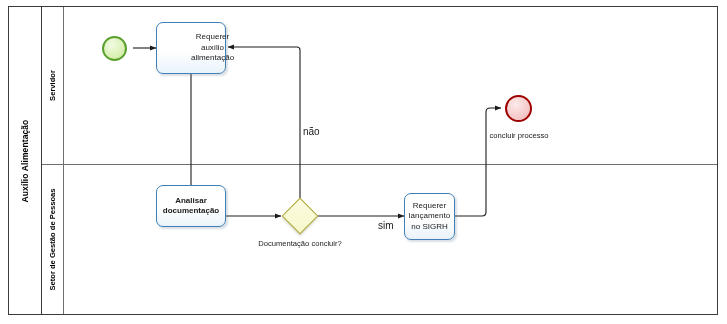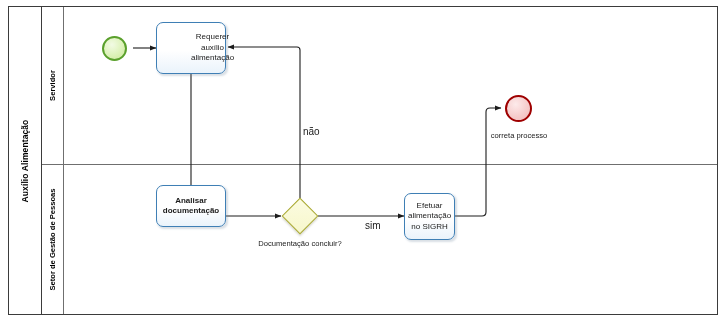--- a/index.html
+++ b/index.html
@@ -199,22 +199,22 @@
 
   <div class="event event-start" style="left:102px; top:36px; width:25px; height:25px;"></div>
 
   <div class="task" style="left:156px; top:22px; width:70px; height:52px;padding-left:46px;">Requerer auxílio alimentação</div>
 
   <div class="task" style="left:156px; top:185px; width:70px; height:42px;font-weight:bold;">Analisar documentação</div>
 
   <div class="gateway" style="left:287px; top:203px; width:26px; height:26px;"></div>
   <div class="node-label" style="left:250px; top:239px; width:100px;">Documentação concluir?</div>
 
-  <div class="task" style="left:404px; top:193px; width:51px; height:47px;">Efetuar alimentação no SIGRH</div>
+  <div class="task" style="left:404px; top:193px; width:51px; height:47px;">Requerer lançamento no SIGRH</div>
 
   <div class="event event-end" style="left:505px; top:95px; width:27px; height:27px;"></div>
-  <div class="node-label" style="left:479px; top:131px; width:80px;">correta processo</div>
+  <div class="node-label" style="left:479px; top:131px; width:80px;">concluir processo</div>
 
   <div class="flow-label" style="left:303px; top:126px;">não</div>
 
-  <div class="flow-label" style="left:365px; top:220px;text-align:right;">sim</div>
+  <div class="flow-label" style="left:378px; top:220px;text-align:right;">sim</div>
 
 </div>
 
 </body></html>

